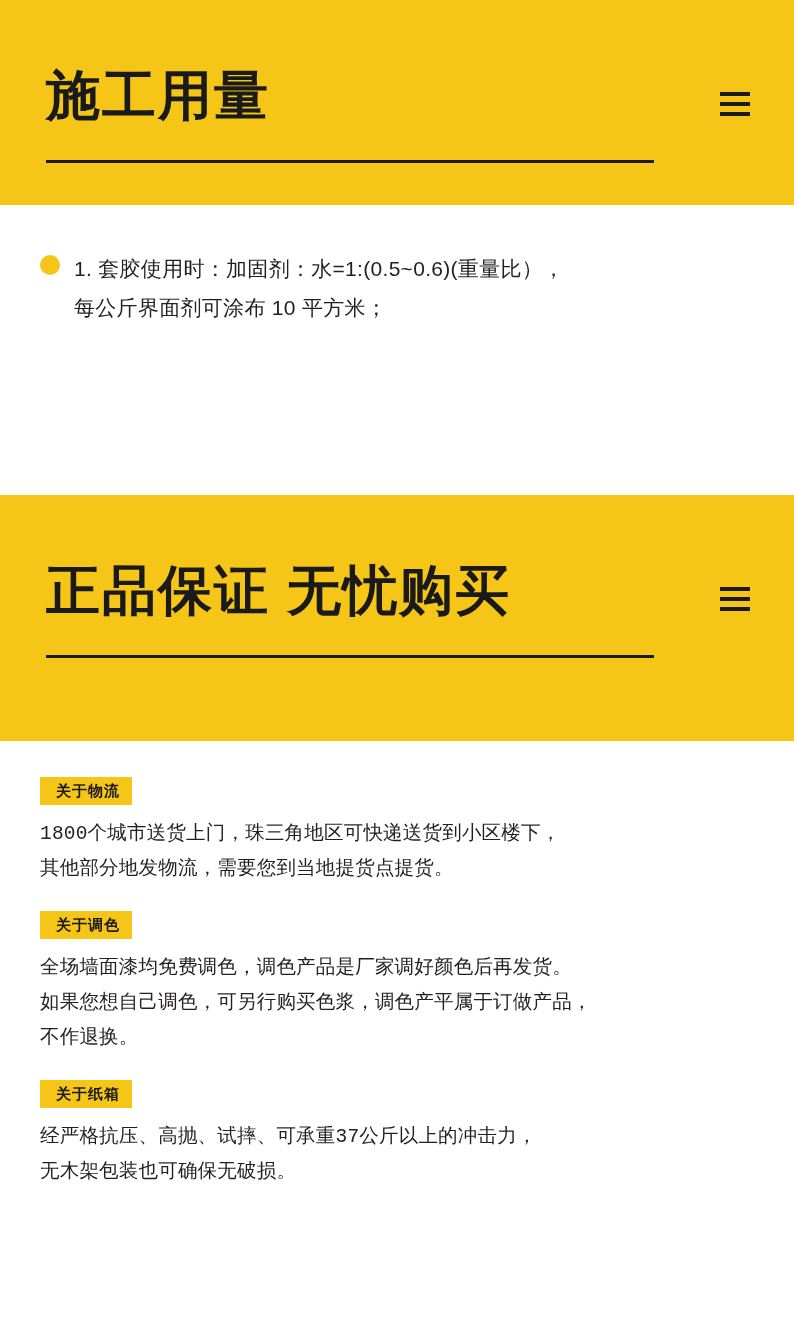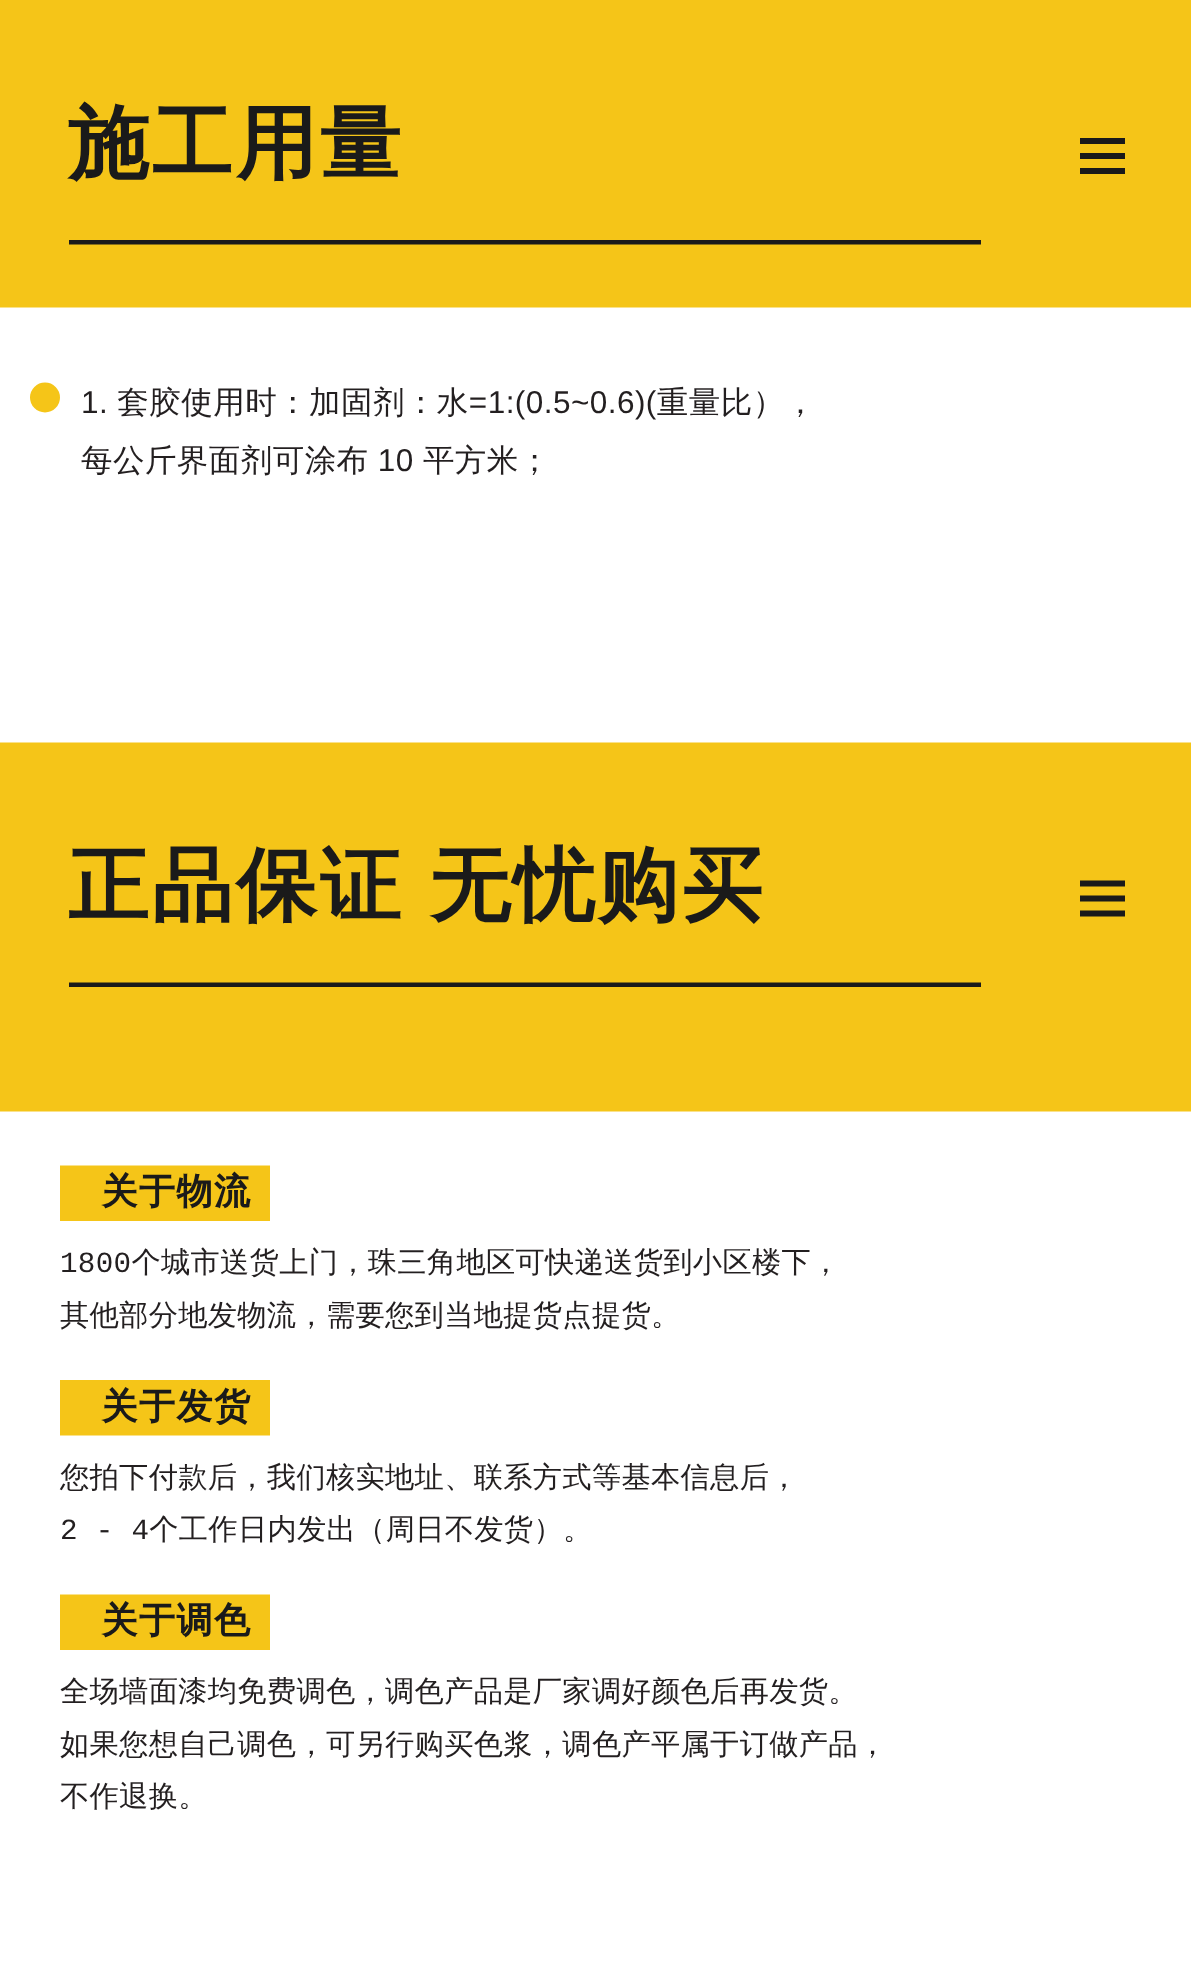--- a/index.html
+++ b/index.html
@@ -66,21 +66,21 @@
   }
   .band-menu span {
     display: block;
     width: 100%;
     height: 4px;
     background: #1a1a1a;
   }
 
   
   .usage {
-    padding: 44px 40px 30px 20px;
+    padding: 44px 40px 30px 40px;
     box-sizing: border-box;
     height: 290px;
   }
   .usage-item {
     display: flex;
     align-items: flex-start;
     margin-bottom: 26px;
   }
   .bullet {
     width: 20px;
@@ -104,23 +104,23 @@
     padding: 36px 40px 20px 40px;
     box-sizing: border-box;
   }
   .info-block {
     margin-bottom: 24px;
   }
   .info-tag {
     display: inline-block;
     background: #f5c518;
     color: #1a1a1a;
-    font-size: 24px;
+    font-size: 15px;
     font-weight: bold;
-    padding: 6px 12px 7px 28px;
+    padding: 6px 12px 7px 16px;
     line-height: 1;
     letter-spacing: 1px;
   }
   .info-body {
     margin-top: 12px;
     font-size: 19.5px;
     line-height: 35px;
     color: #231f20;
     white-space: pre-line;
     letter-spacing: 0.2px;
@@ -161,29 +161,29 @@
   </div>
 
   <div class="info">
 
     <div class="info-block">
       <div class="info-tag">关于物流</div>
       <div class="info-body">1800个城市送货上门，珠三角地区可快递送货到小区楼下，
 其他部分地发物流，需要您到当地提货点提货。</div>
     </div>
 
-    <div class="info-block">
-      <div class="info-tag">关于发货</div>
-      <div class="info-body">您拍下付款后，我们核实地址、联系方式等基本信息后，
-2 - 4个工作日内发出（周日不发货）。</div>
-    </div>
 
     <div class="info-block">
       <div class="info-tag">关于调色</div>
       <div class="info-body">全场墙面漆均免费调色，调色产品是厂家调好颜色后再发货。
 如果您想自己调色，可另行购买色浆，调色产平属于订做产品，
 不作退换。</div>
     </div>
 
+    <div class="info-block">
+      <div class="info-tag">关于纸箱</div>
+      <div class="info-body">经严格抗压、高抛、试摔、可承重37公斤以上的冲击力，
+无木架包装也可确保无破损。</div>
+    </div>
 
   </div>
 
 </div>
 
 </body></html>

